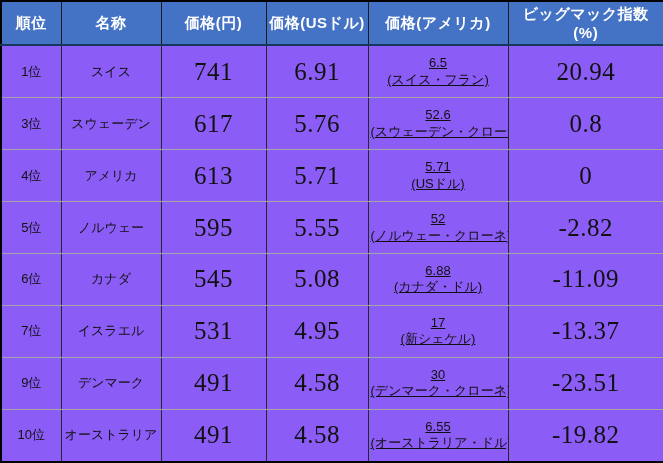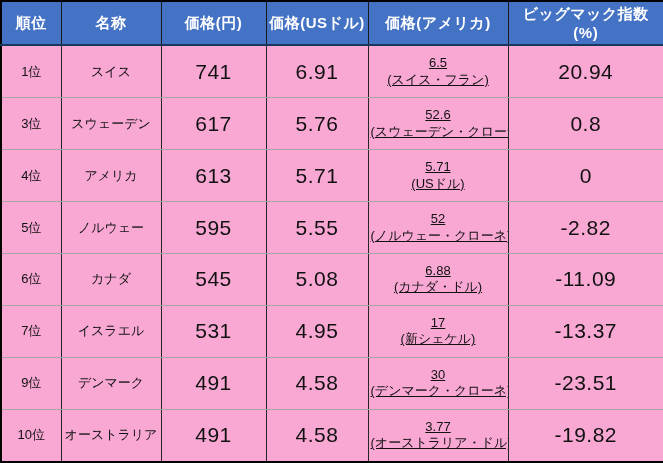--- a/index.html
+++ b/index.html
@@ -5,21 +5,21 @@
   html, body {
     margin: 0;
     padding: 0;
     background: #ffffff;
     font-family: "Liberation Sans", "DejaVu Sans", sans-serif;
   }
   .page {
     width: 663px;
     height: 463px;
     box-sizing: border-box;
-    background: #f9a8d4;
+    background: #8b5cf6;
   }
   table.bigmac {
     width: 663px;
     height: 463px;
     table-layout: fixed;
     border-collapse: collapse;
     box-sizing: border-box;
     border: 2px solid #000000;
   }
   table.bigmac th {
@@ -42,21 +42,21 @@
     color: #111111;
     border-left: 1px solid #262626;
     border-right: 1px solid #262626;
     border-top: 1px solid #A6A6A6;
     border-bottom: 1px solid #A6A6A6;
     padding: 0 2px;
     height: 41px;
     overflow: hidden;
   }
   td.sm { font-size: 13px; }
-  td.lg { font-size: 21px; letter-spacing: 0.5px; }
+  td.lg { font-size: 25px; letter-spacing: 0.5px; font-family: Liberation Serif, serif; }
   td.local { line-height: 1.25; padding-top: 1px; padding-bottom: 1px; text-decoration: underline; }
   td.local .line { font-size: 13px; white-space: nowrap; }
 </style>
 </head>
 <body>
 
 <div class="page">
   <table class="bigmac">
     <colgroup>
       <col style="width:60px">
@@ -153,20 +153,20 @@
           <div class="line">(デンマーク・クローネ)</div>
         </td>
         <td class="lg">-23.51</td>
       </tr>
       <tr>
         <td class="sm">10位</td>
         <td class="sm">オーストラリア</td>
         <td class="lg">491</td>
         <td class="lg">4.58</td>
         <td class="sm local">
-          <div class="line">3.77</div>
+          <div class="line">6.55</div>
           <div class="line">(オーストラリア・ドル)</div>
         </td>
         <td class="lg">-19.82</td>
       </tr>
     </tbody>
   </table>
 </div>
 
 </body></html>

